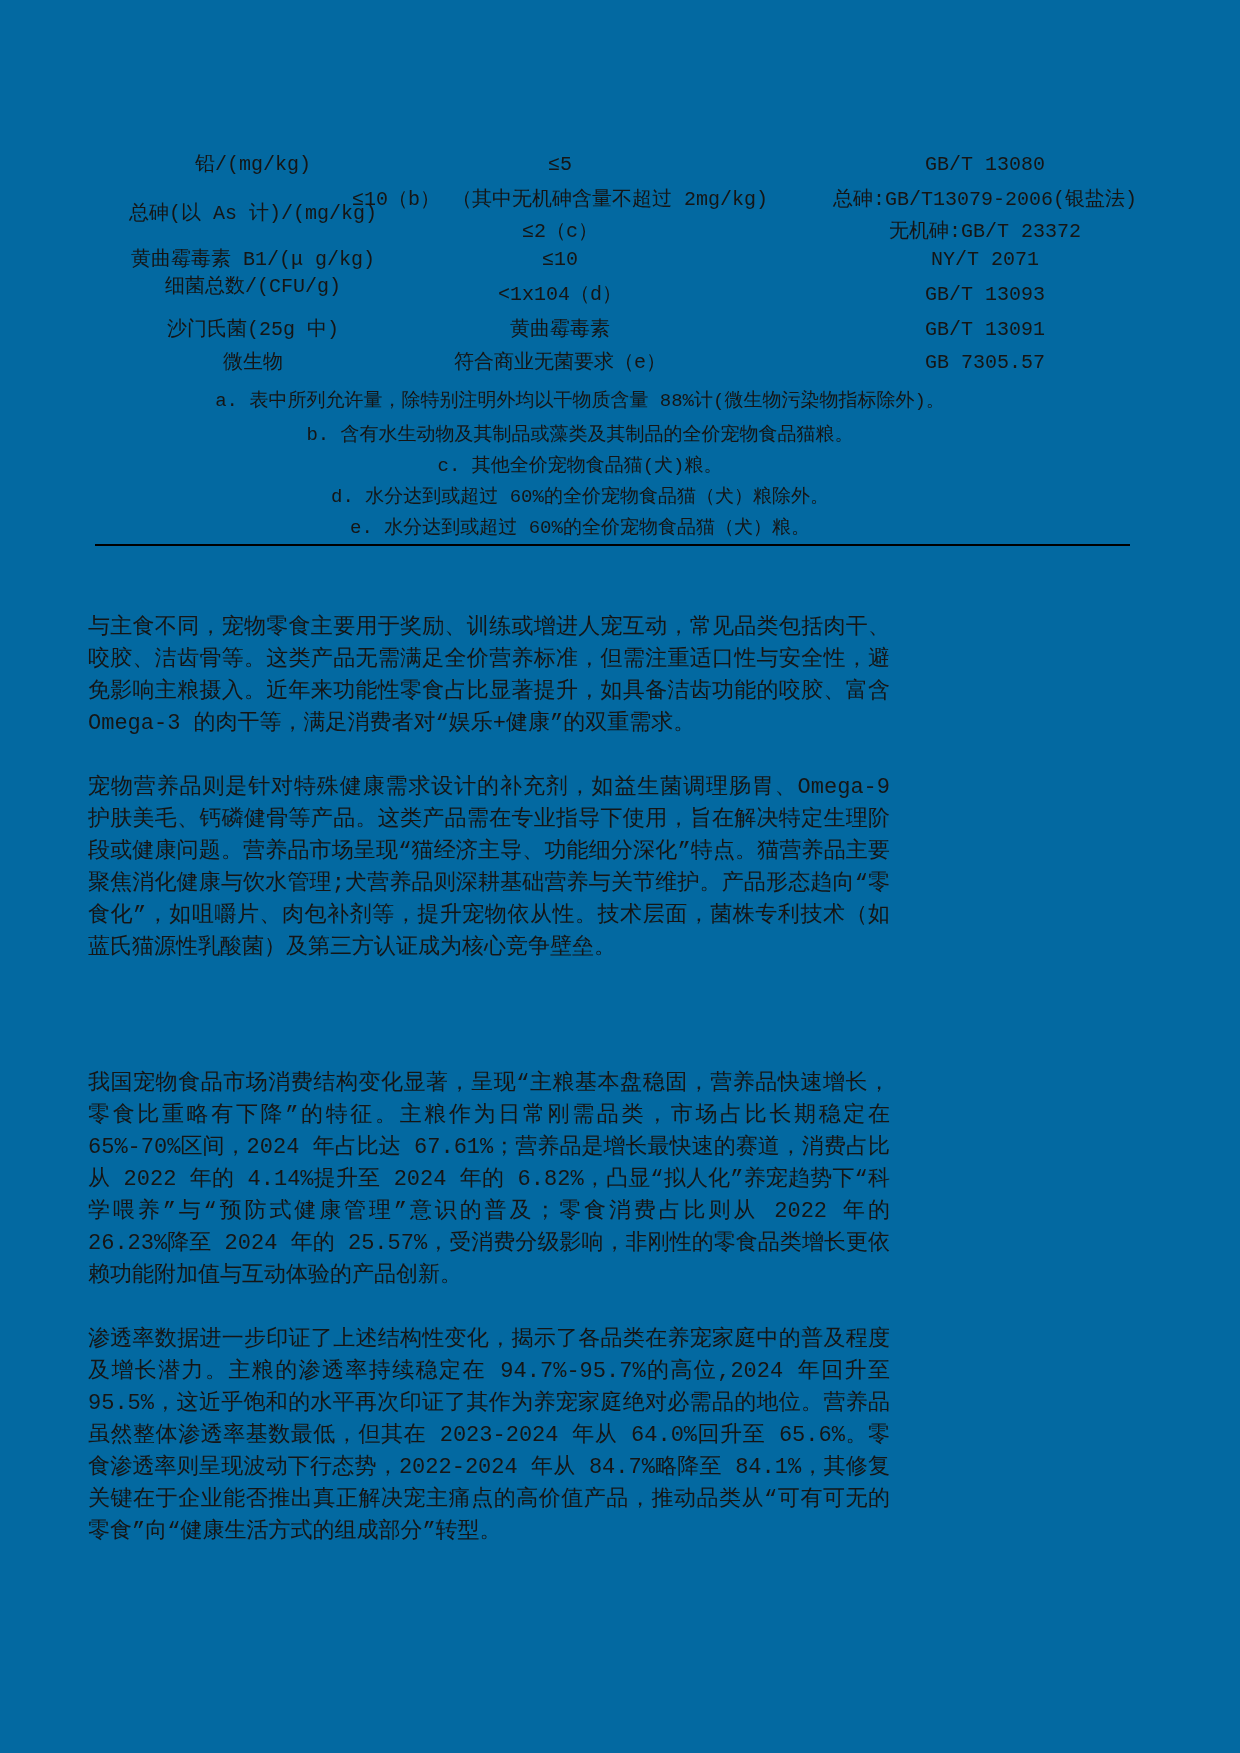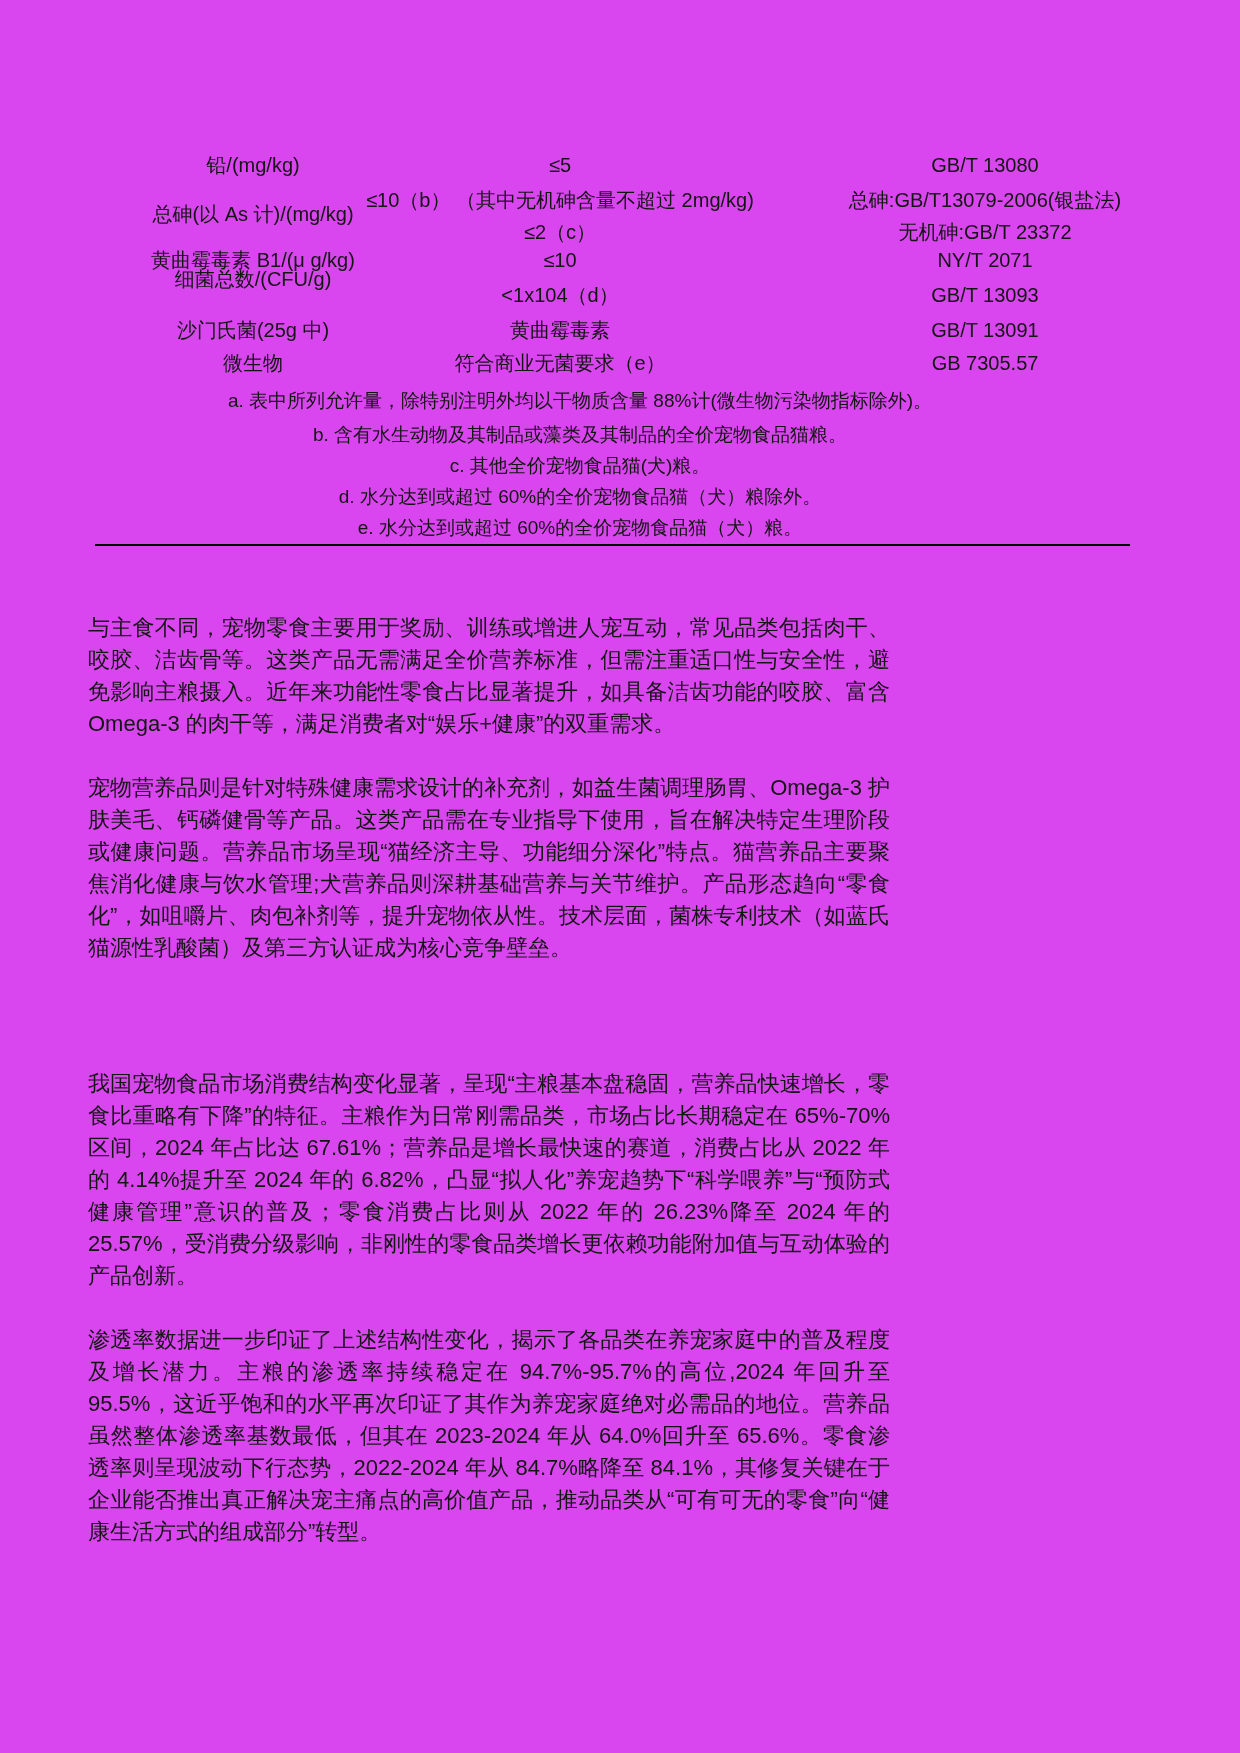--- a/index.html
+++ b/index.html
@@ -1,22 +1,22 @@
 <!DOCTYPE html>
 <html><head>
 <meta charset="utf-8">
 <style>
   html,body { margin:0; padding:0; background:#e8e8e8; }
   .page {
     position:relative;
     width:1240px; height:1753px;
     margin:0 auto;
-    background:#d946ef;
+    background:#0369a1;
     color:#151515;
-    font-family:Liberation Sans, sans-serif;
+    font-family:Liberation Mono, monospace;
     overflow:hidden;
   }
   
   .tc {
     position:absolute;
     transform:translateX(-50%);
     white-space:nowrap;
     font-size:20px;
     line-height:26px;
   }
@@ -80,21 +80,21 @@
     <div class="tc c1" style="top:201px">总砷(以 As 计)/(mg/kg)</div>
     <div class="tc c2" style="top:187px">≤10（b） （其中无机砷含量不超过 2mg/kg)</div>
     <div class="tc c3" style="top:187px">总砷:GB/T13079-2006(银盐法)</div>
     <div class="tc c2" style="top:219px">≤2（c）</div>
     <div class="tc c3" style="top:219px">无机砷:GB/T 23372</div>
 
     <div class="tc c1" style="top:247px">黄曲霉毒素 B1/(μ g/kg)</div>
     <div class="tc c2" style="top:247px">≤10</div>
     <div class="tc c3" style="top:247px">NY/T 2071</div>
 
-    <div class="tc c1" style="top:266px">细菌总数/(CFU/g)</div>
+    <div class="tc c1" style="top:274px">细菌总数/(CFU/g)</div>
     <div class="tc c2" style="top:282px">&lt;1x104（d）</div>
     <div class="tc c3" style="top:282px">GB/T 13093</div>
 
     <div class="tc c1" style="top:317px">沙门氏菌(25g 中)</div>
     <div class="tc c2" style="top:317px">黄曲霉毒素</div>
     <div class="tc c3" style="top:317px">GB/T 13091</div>
 
     <div class="tc c1" style="top:350px">微生物</div>
     <div class="tc c2" style="top:350px">符合商业无菌要求（e）</div>
     <div class="tc c3" style="top:350px">GB 7305.57</div>
@@ -104,20 +104,20 @@
     <div class="fn" style="top:455px">c. 其他全价宠物食品猫(犬)粮。</div>
     <div class="fn" style="top:486px">d. 水分达到或超过 60%的全价宠物食品猫（犬）粮除外。</div>
     <div class="fn" style="top:517px">e. 水分达到或超过 60%的全价宠物食品猫（犬）粮。</div>
 
     <div class="rule"></div>
   </div>
 
 
   <div class="para p1">与主食不同，宠物零食主要用于奖励、训练或增进人宠互动，常见品类包括肉干、咬胶、洁齿骨等。这类产品无需满足全价营养标准，但需注重适口性与安全性，避免影响主粮摄入。近年来功能性零食占比显著提升，如具备洁齿功能的咬胶、富含 Omega-3 的肉干等，满足消费者对“娱乐+健康”的双重需求。</div>
 
-  <div class="para p2">宠物营养品则是针对特殊健康需求设计的补充剂，如益生菌调理肠胃、Omega-3 护肤美毛、钙磷健骨等产品。这类产品需在专业指导下使用，旨在解决特定生理阶段或健康问题。营养品市场呈现“猫经济主导、功能细分深化”特点。猫营养品主要聚焦消化健康与饮水管理;犬营养品则深耕基础营养与关节维护。产品形态趋向“零食化”，如咀嚼片、肉包补剂等，提升宠物依从性。技术层面，菌株专利技术（如蓝氏猫源性乳酸菌）及第三方认证成为核心竞争壁垒。</div>
+  <div class="para p2">宠物营养品则是针对特殊健康需求设计的补充剂，如益生菌调理肠胃、Omega-9 护肤美毛、钙磷健骨等产品。这类产品需在专业指导下使用，旨在解决特定生理阶段或健康问题。营养品市场呈现“猫经济主导、功能细分深化”特点。猫营养品主要聚焦消化健康与饮水管理;犬营养品则深耕基础营养与关节维护。产品形态趋向“零食化”，如咀嚼片、肉包补剂等，提升宠物依从性。技术层面，菌株专利技术（如蓝氏猫源性乳酸菌）及第三方认证成为核心竞争壁垒。</div>
 
 
   <div class="para p3">我国宠物食品市场消费结构变化显著，呈现“主粮基本盘稳固，营养品快速增长，零食比重略有下降”的特征。主粮作为日常刚需品类，市场占比长期稳定在 65%-70%区间，2024 年占比达 67.61%；营养品是增长最快速的赛道，消费占比从 2022 年的 4.14%提升至 2024 年的 6.82%，凸显“拟人化”养宠趋势下“科学喂养”与“预防式健康管理”意识的普及；零食消费占比则从 2022 年的 26.23%降至 2024 年的 25.57%，受消费分级影响，非刚性的零食品类增长更依赖功能附加值与互动体验的产品创新。</div>
 
   <div class="para p4">渗透率数据进一步印证了上述结构性变化，揭示了各品类在养宠家庭中的普及程度及增长潜力。主粮的渗透率持续稳定在 94.7%-95.7%的高位,2024 年回升至 95.5%，这近乎饱和的水平再次印证了其作为养宠家庭绝对必需品的地位。营养品虽然整体渗透率基数最低，但其在 2023-2024 年从 64.0%回升至 65.6%。零食渗透率则呈现波动下行态势，2022-2024 年从 84.7%略降至 84.1%，其修复关键在于企业能否推出真正解决宠主痛点的高价值产品，推动品类从“可有可无的零食”向“健康生活方式的组成部分”转型。</div>
 
 </div>
 
 </body></html>

